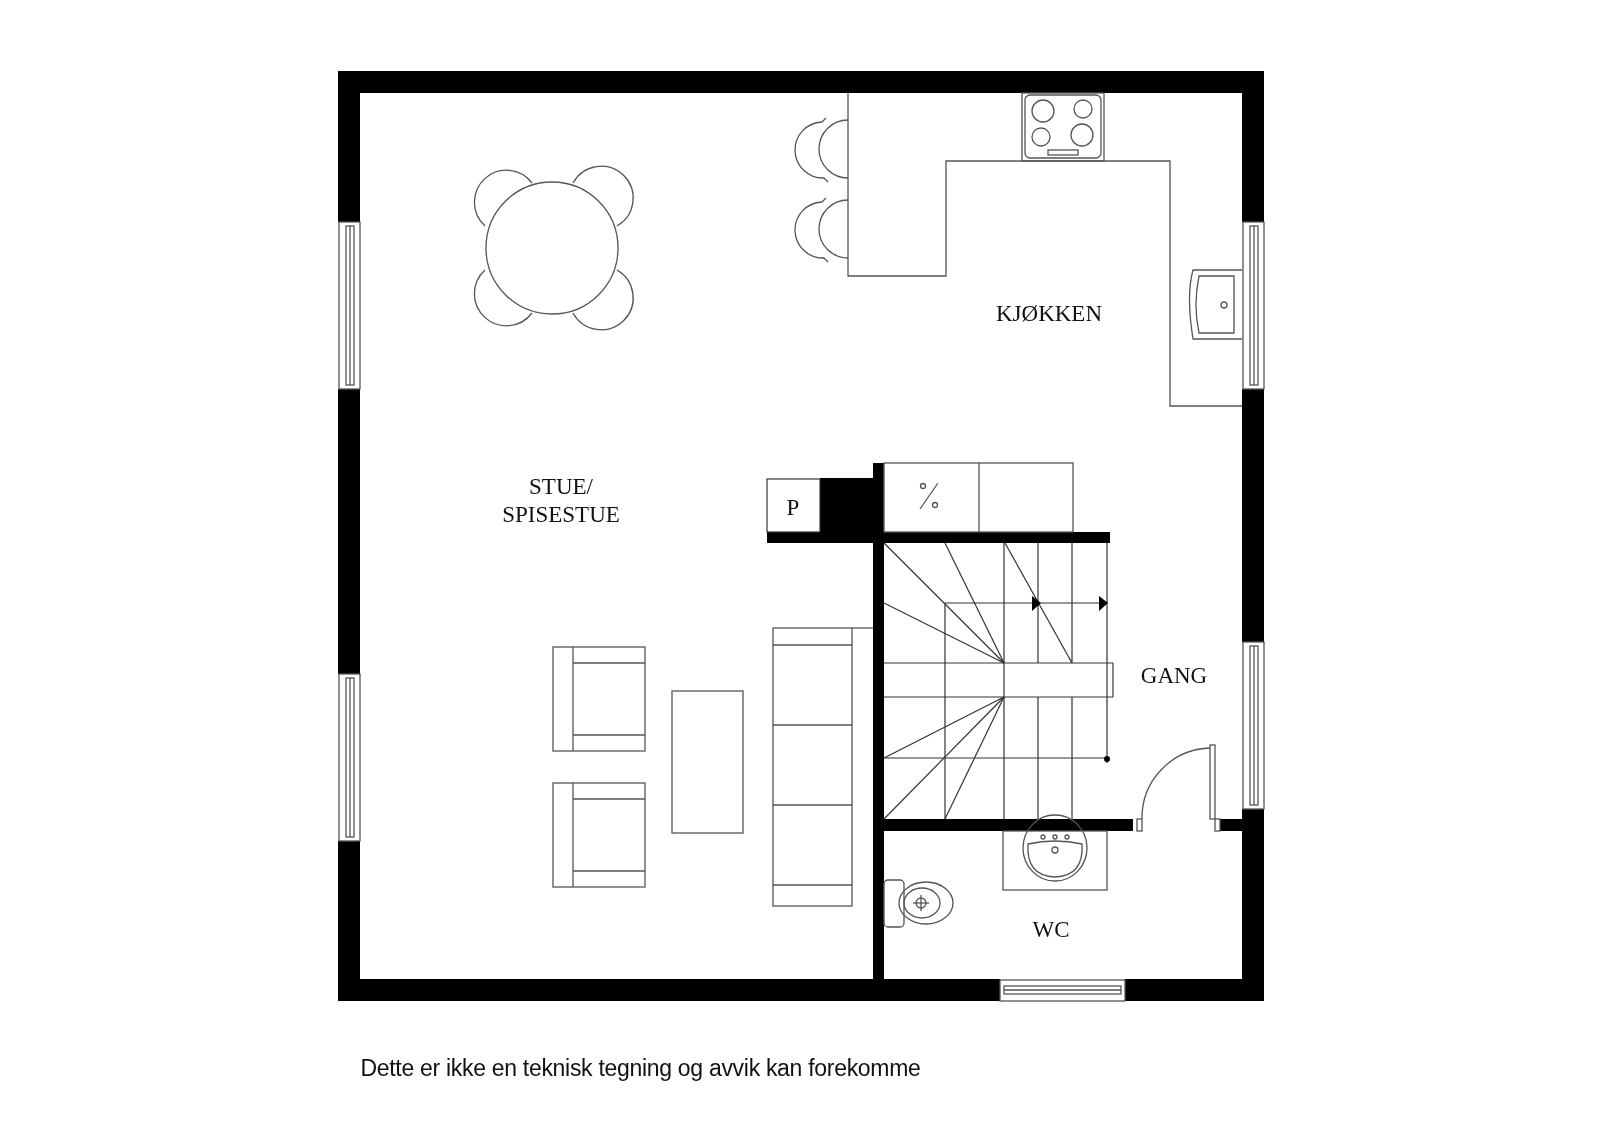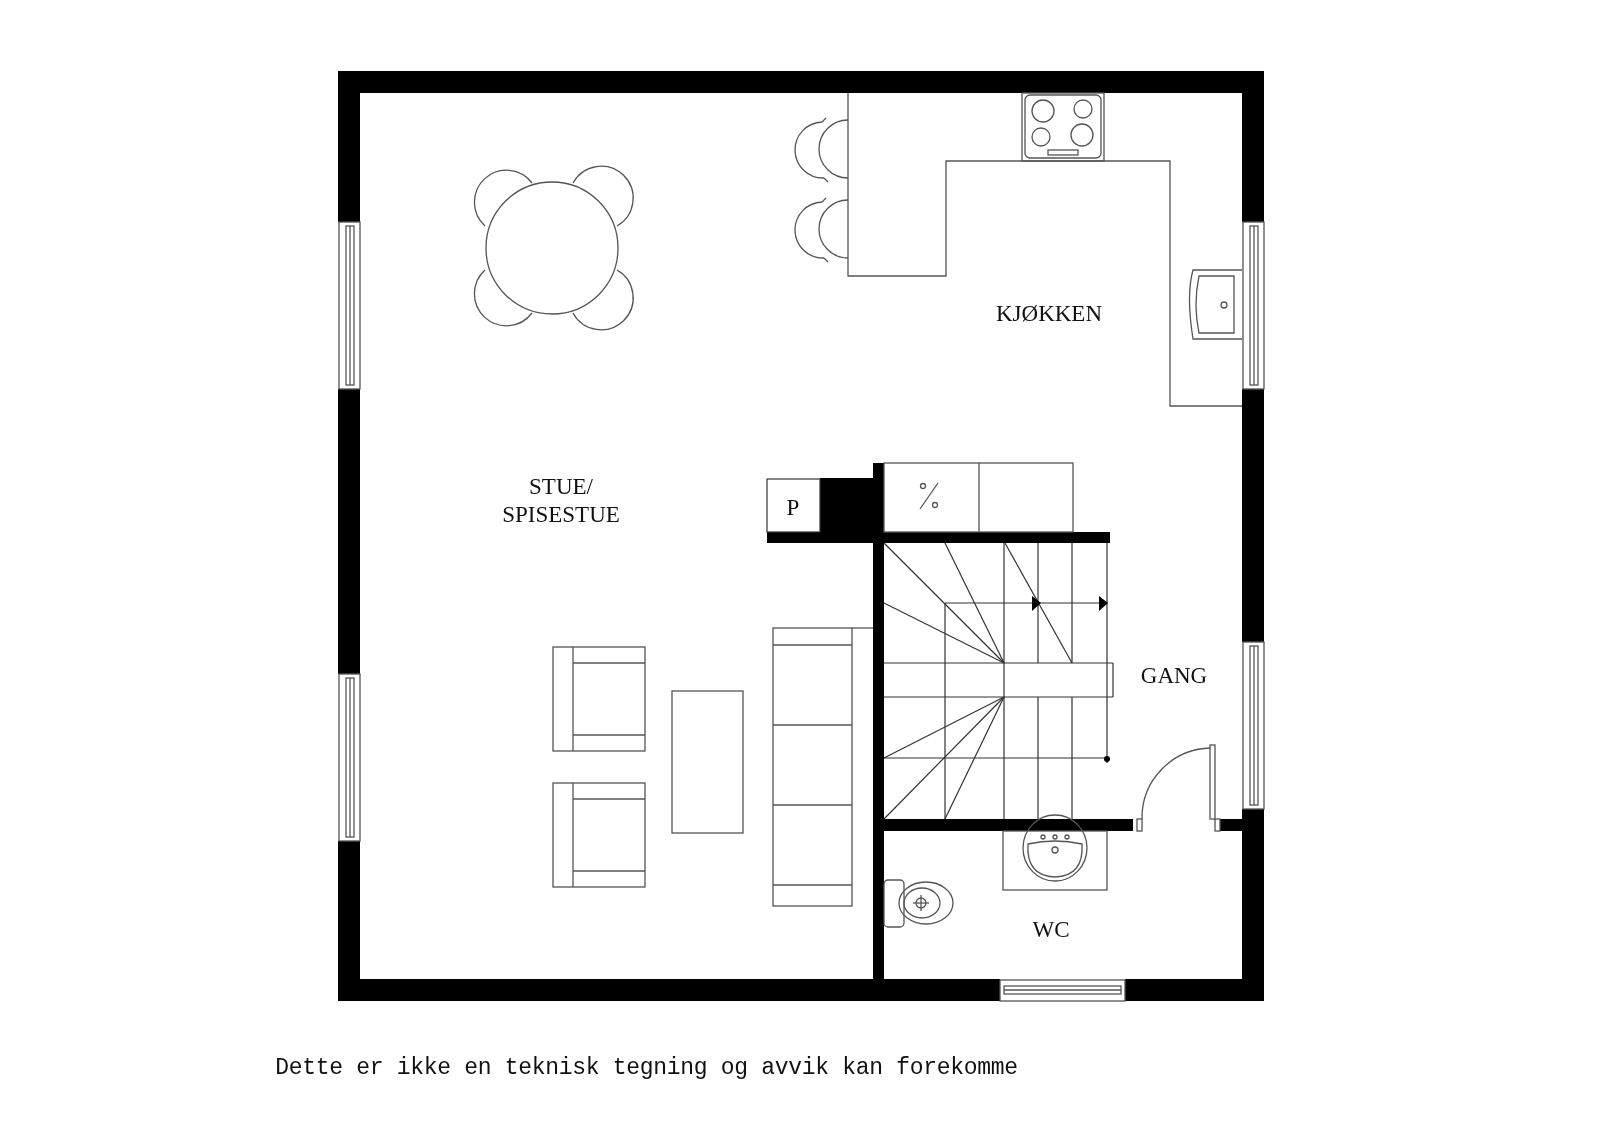--- a/index.html
+++ b/index.html
@@ -1,20 +1,20 @@
 <!DOCTYPE html>
 <html><head>
 <meta charset="utf-8">
 <style>
   html,body{margin:0;padding:0;background:#fff;}
   body{width:1600px;height:1131px;position:relative;overflow:hidden;}
   svg{position:absolute;left:0;top:0;}
   .room-label{font-family:"Liberation Serif","DejaVu Serif",serif;font-size:23px;fill:#111;}
   .caption{position:absolute;left:0;width:1281px;top:1055px;text-align:center;
-    font-family:Liberation Mono, monospace;font-size:23px;color:#111;letter-spacing:-0.3px;margin-left:6px;}
+    font-family:Liberation Sans, sans-serif;font-size:23px;color:#111;letter-spacing:-0.3px;}
   .ln{fill:none;stroke:#555;stroke-width:1.3;}
   .lnk{fill:none;stroke:#333;stroke-width:1.2;}
   .wall{fill:#000;}
 </style>
 </head>
 <body>
 
 <svg width="1600" height="1131" viewBox="0 0 1600 1131">
 
   <g>

